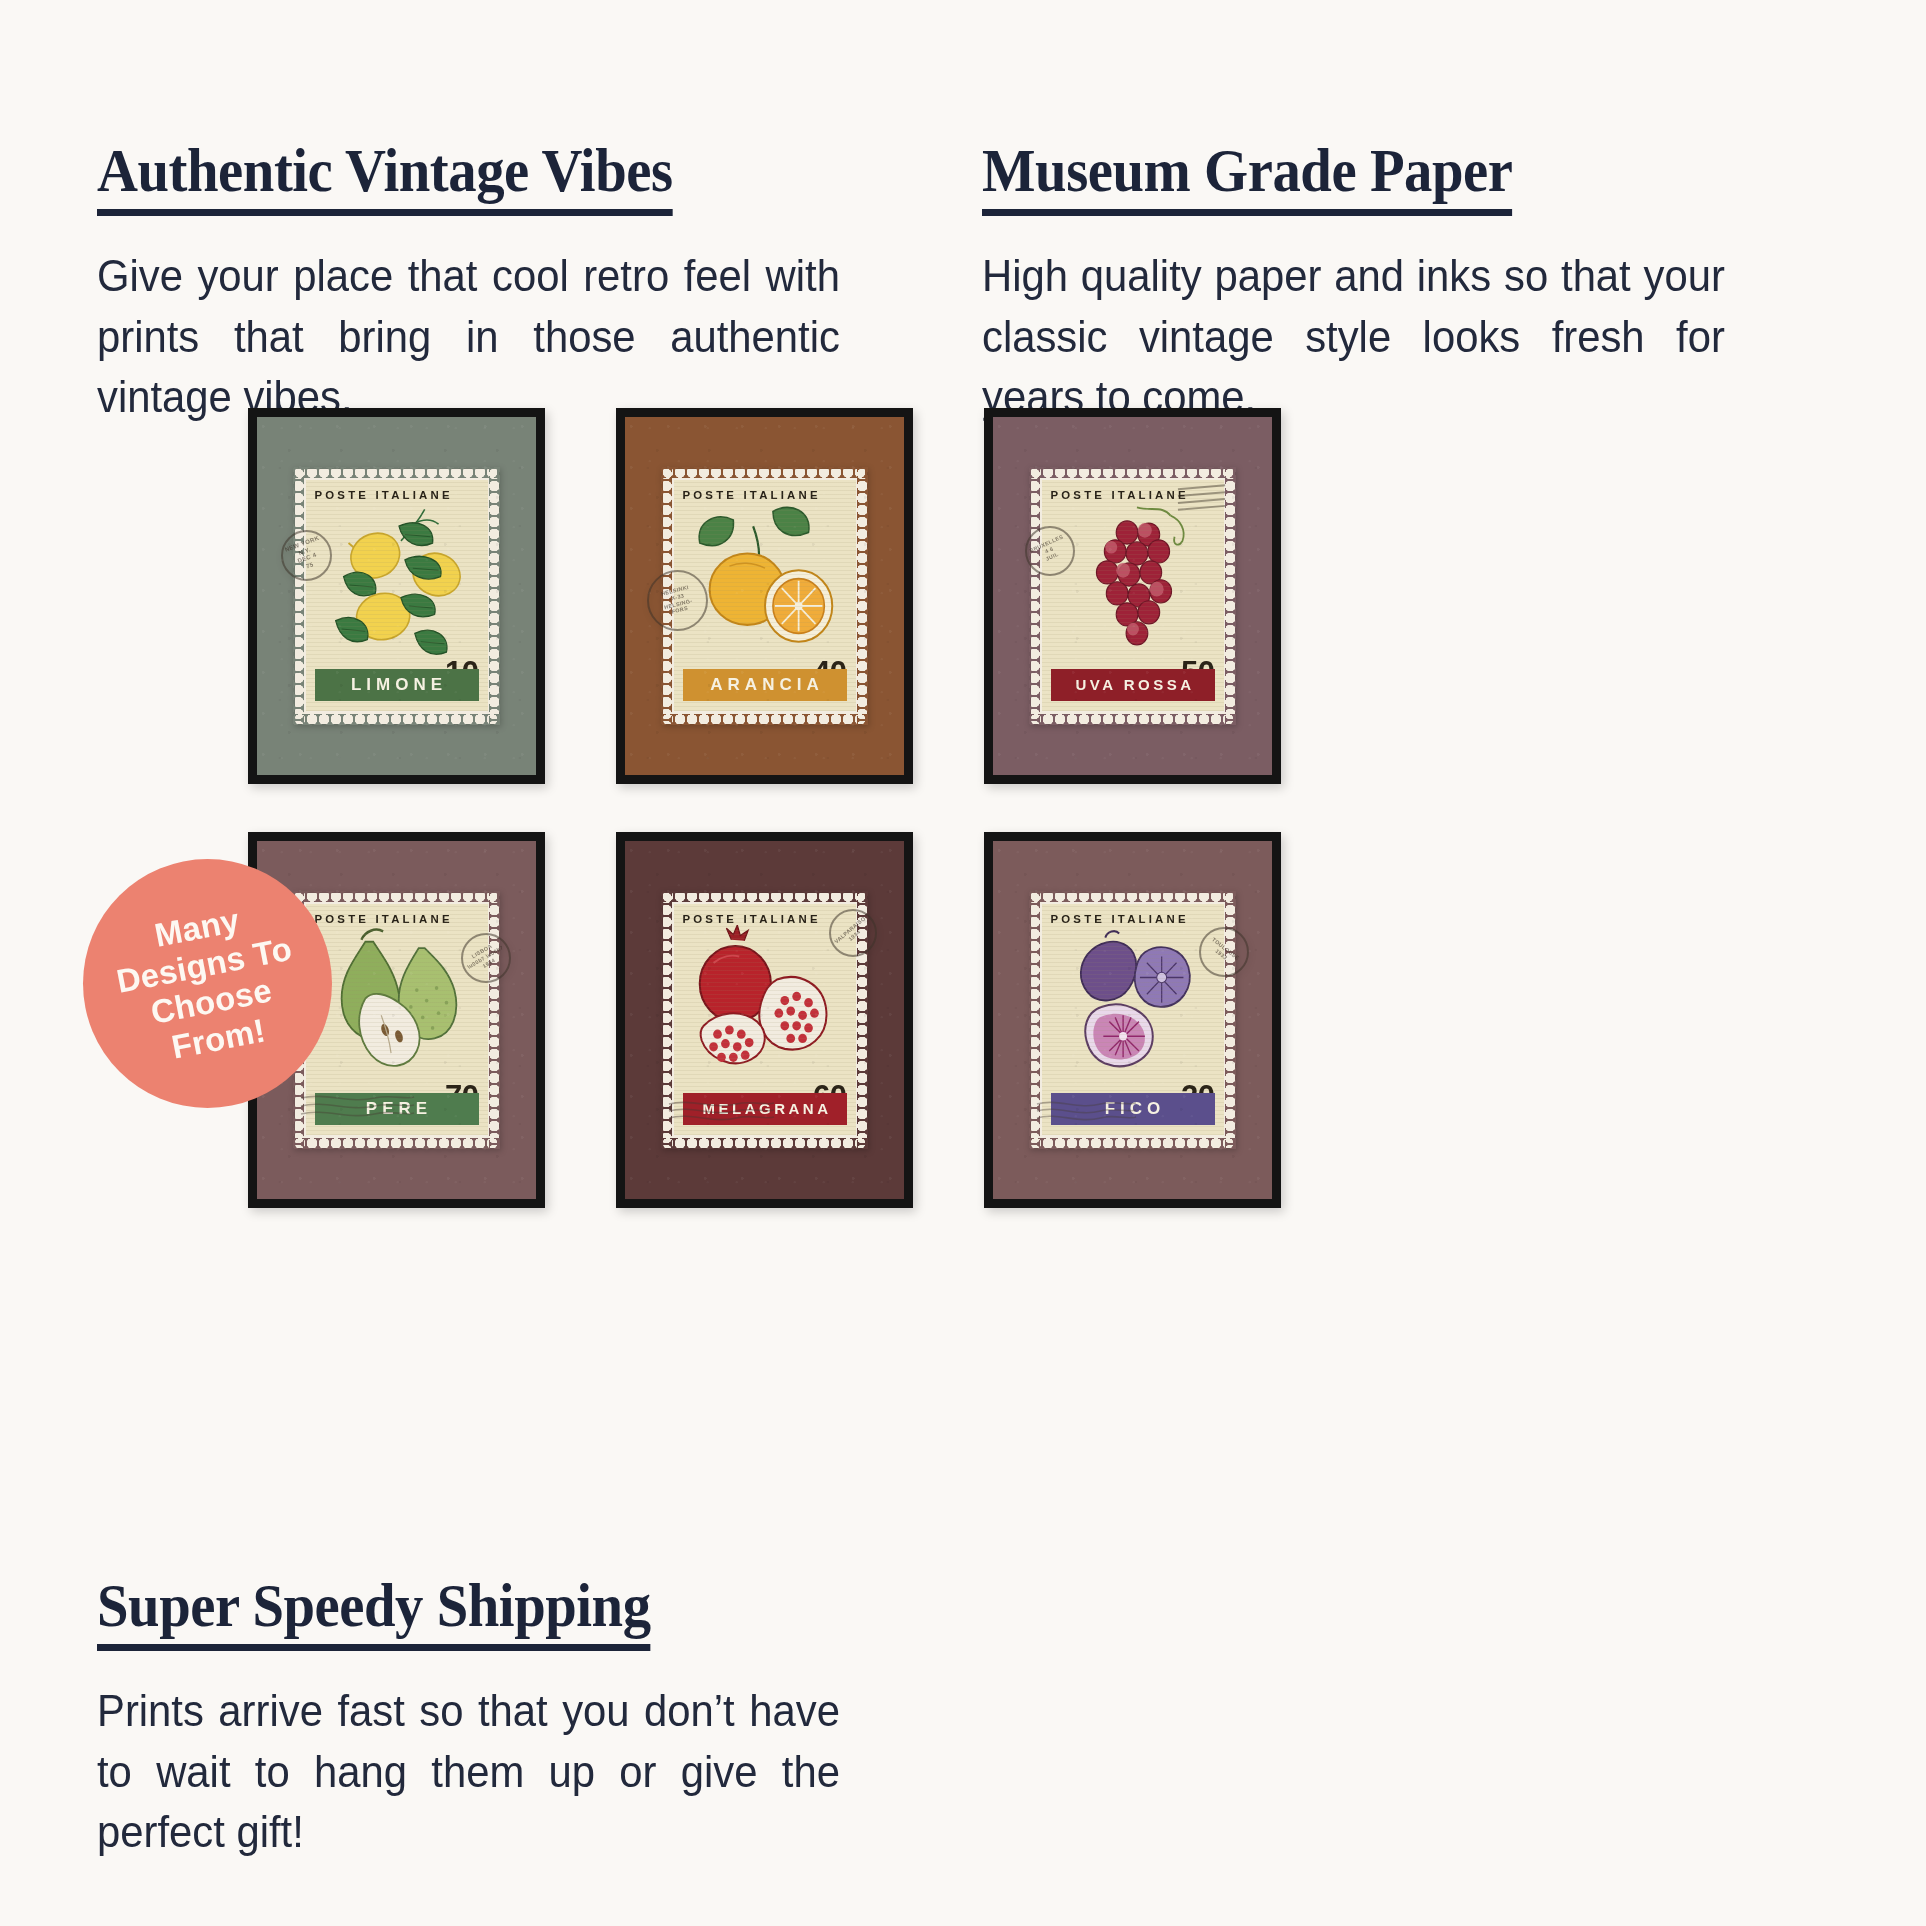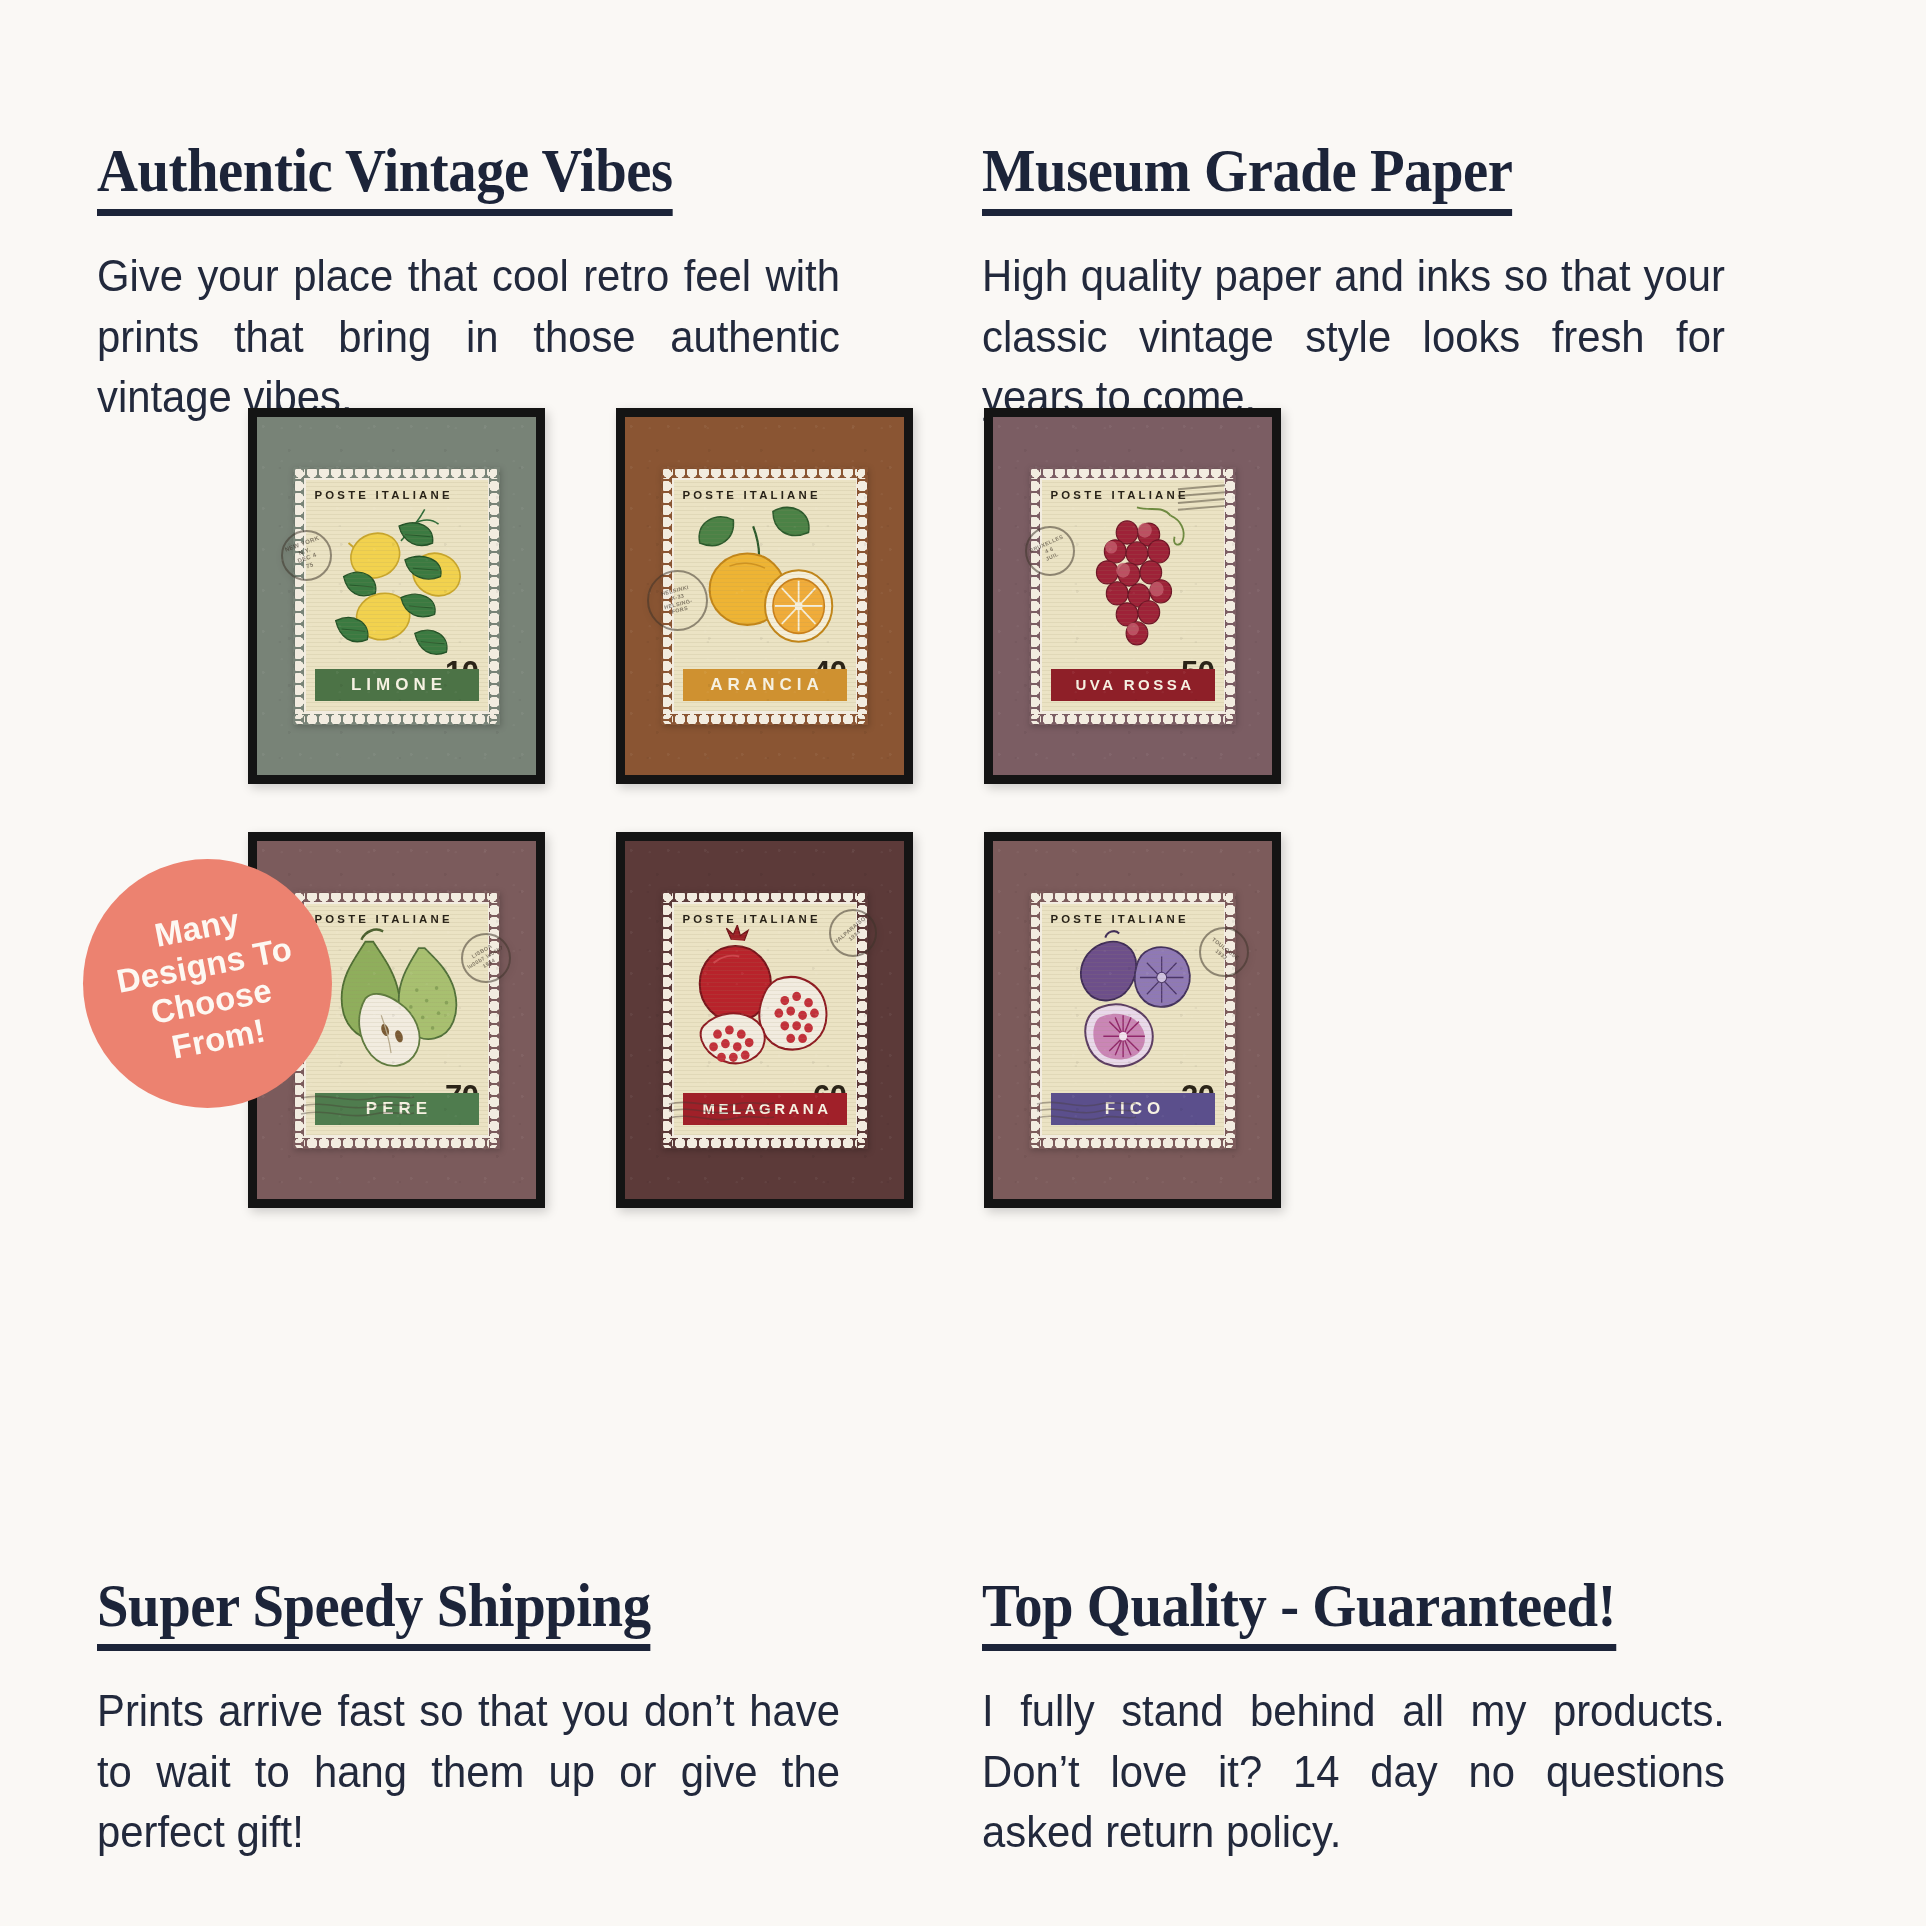--- a/index.html
+++ b/index.html
@@ -569,18 +569,14 @@
     <div>Choose</div>
     <div>From!</div>
   </div>
 </div>
 
 <div class="feature-row bottom">
   <div class="feature-col left">
     <div class="feat-title">Super Speedy Shipping</div>
     <div class="feat-body lastline-left">Prints arrive fast so that you don’t have to wait to hang them up or give the perfect gift!</div>
   </div>
-  <div class="feature-col right">
-    <div class="feat-title">Top Quality - Guaranteed!</div>
-    <div class="feat-body lastline-left">I fully stand behind all my products. Don’t love it? 14 day no questions asked return policy.</div>
-  </div>
 </div>
 
 
 </body></html>

